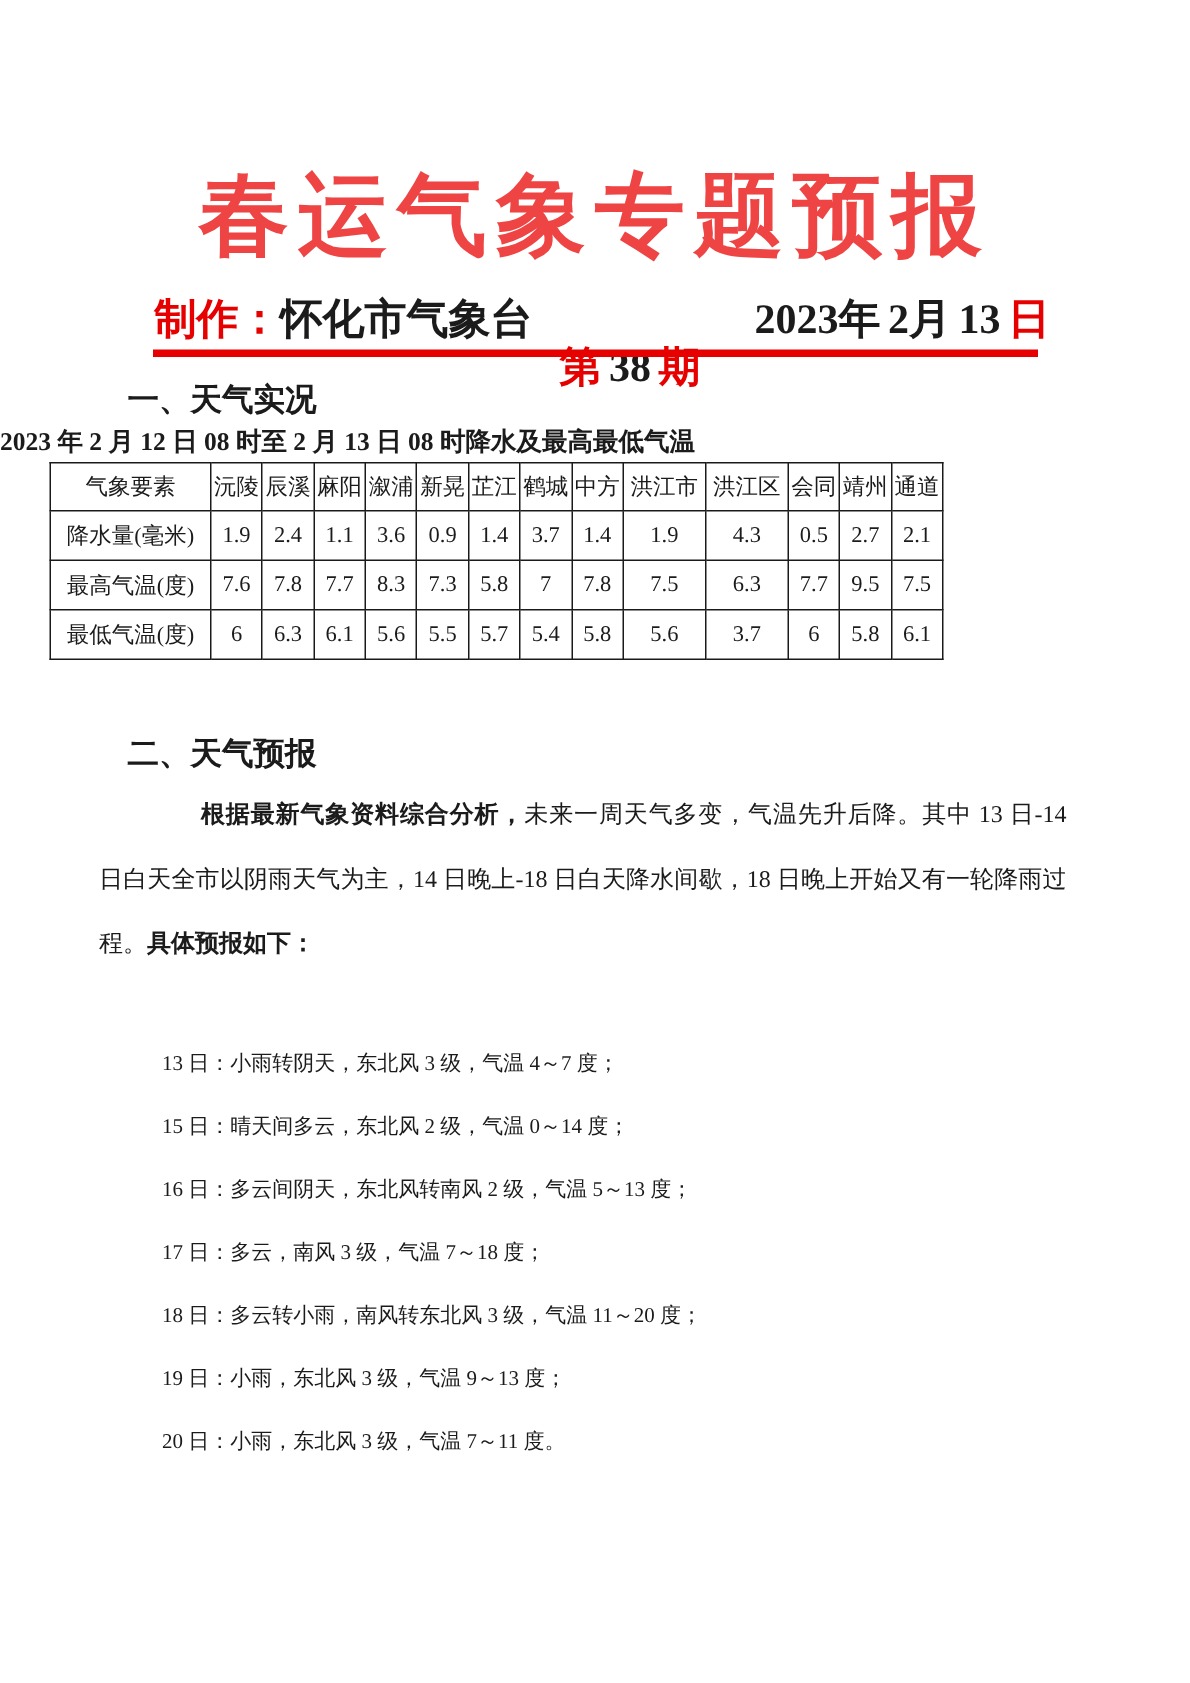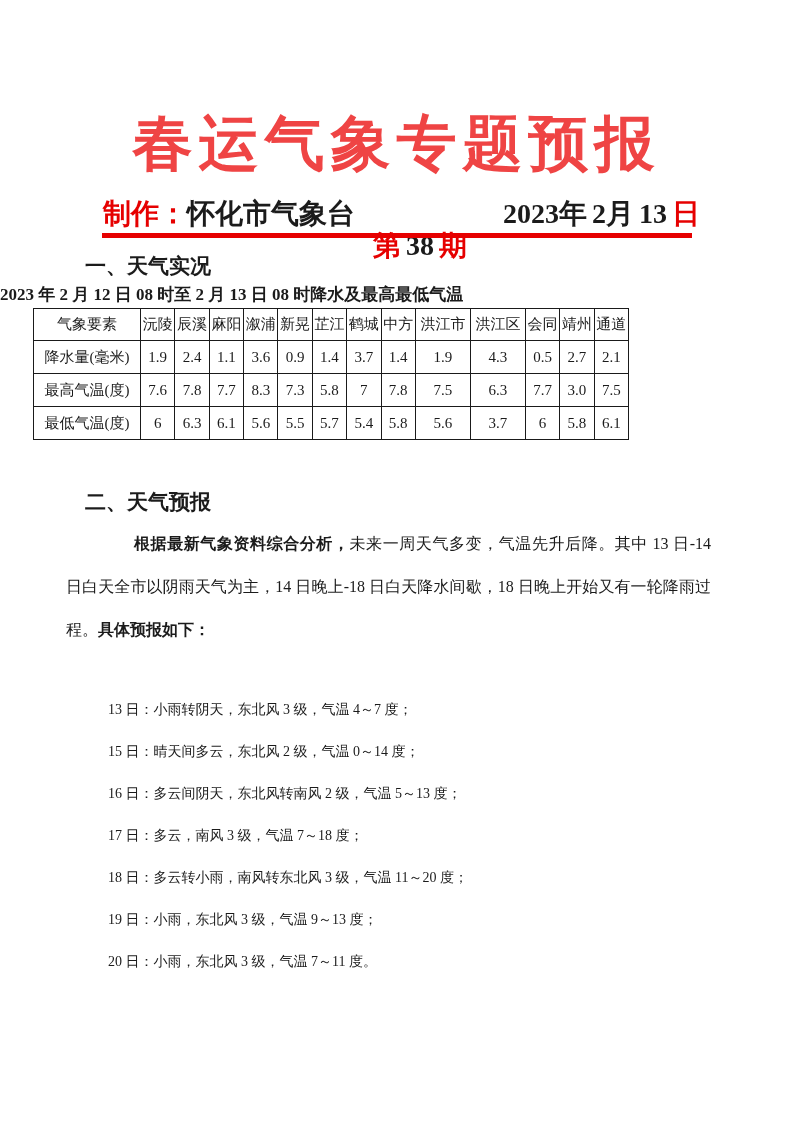--- a/index.html
+++ b/index.html
@@ -151,21 +151,21 @@
           <td>7.8</td>
           <td>7.7</td>
           <td>8.3</td>
           <td>7.3</td>
           <td>5.8</td>
           <td>7</td>
           <td>7.8</td>
           <td>7.5</td>
           <td>6.3</td>
           <td>7.7</td>
-          <td>3.0</td>
+          <td>9.5</td>
           <td>7.5</td>
         </tr>
         <tr>
           <td>最低气温(度)</td>
           <td>6</td>
           <td>6.3</td>
           <td>6.1</td>
           <td>5.6</td>
           <td>5.5</td>
           <td>5.7</td>

